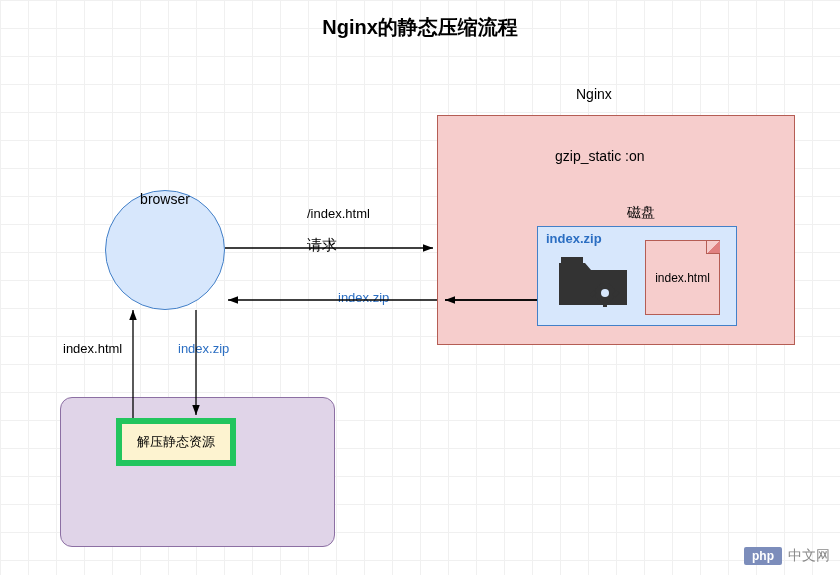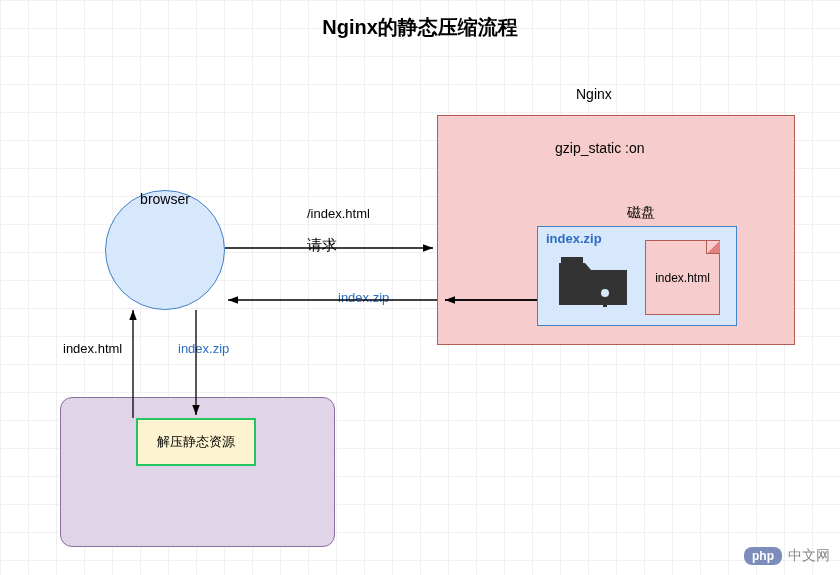--- a/index.html
+++ b/index.html
@@ -38,21 +38,21 @@
     position: absolute;
     left: 437px;
     top: 115px;
     width: 358px;
     height: 230px;
     background: #f6cdcc;
     border: 1px solid #b55d54;
   }
   .gzip-label {
     position: absolute;
-    top: 140px;
+    top: 148px;
     left: 555px;
     font-size: 14px;
   }
   .disk-label {
     position: absolute;
     top: 204px;
     left: 627px;
     font-size: 14px;
   }
   .disk-box {
@@ -120,26 +120,26 @@
     left: 60px;
     top: 397px;
     width: 275px;
     height: 150px;
     background: #e0d4e8;
     border: 1px solid #8c6fa3;
     border-radius: 12px;
   }
   .yellow-box {
     position: absolute;
-    left: 136px;
+    left: 116px;
     top: 418px;
     width: 120px;
     height: 48px;
     background: #fdf3d0;
-    border: 2px solid #22c55e;
+    border: 6px solid #22c55e;
     display: flex;
     align-items: center;
     justify-content: center;
     text-align: center;
     font-size: 13px;
     line-height: 1.2;
   }
   .req-path {
     position: absolute;
     top: 206px;
@@ -184,21 +184,21 @@
     bottom: 10px;
     display: flex;
     align-items: center;
     gap: 6px;
     font-size: 14px;
     color: #888;
   }
   .php-badge {
     background: #7c8dbb;
     color: #fff;
-    border-radius: 8px;
+    border-radius: 2px;
     padding: 2px 8px;
     font-size: 12px;
     font-weight: bold;
   }
 </style>
 </head>
 <body>
 
 <div class="grid"></div>
 

